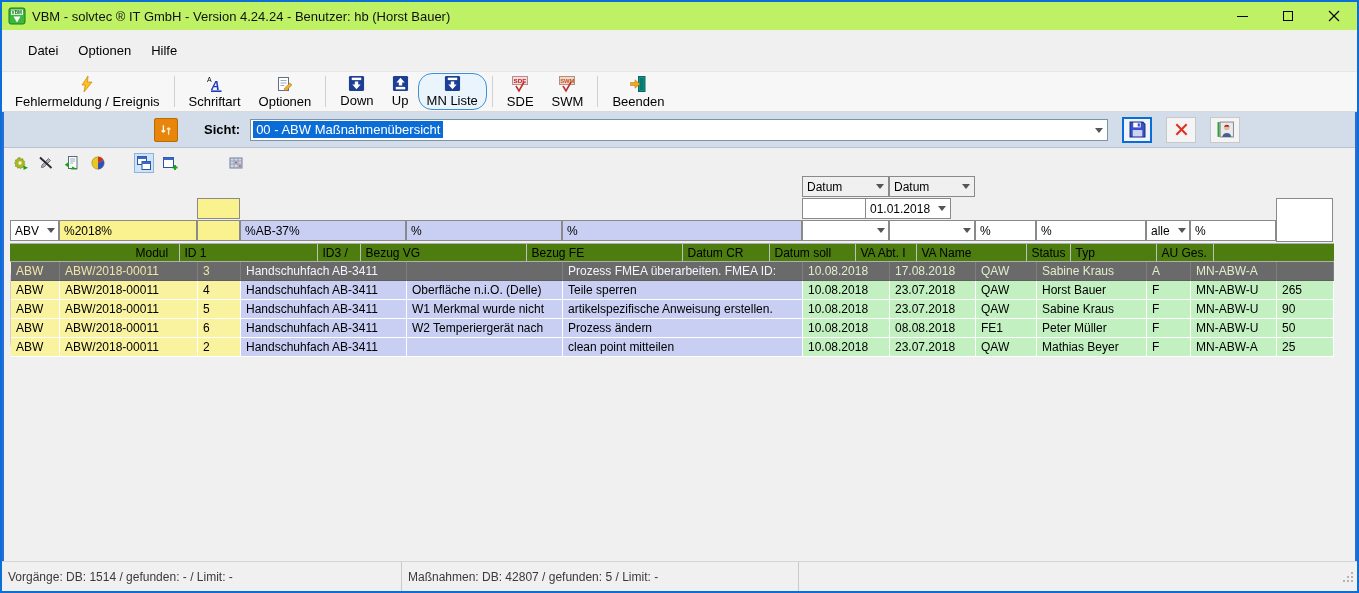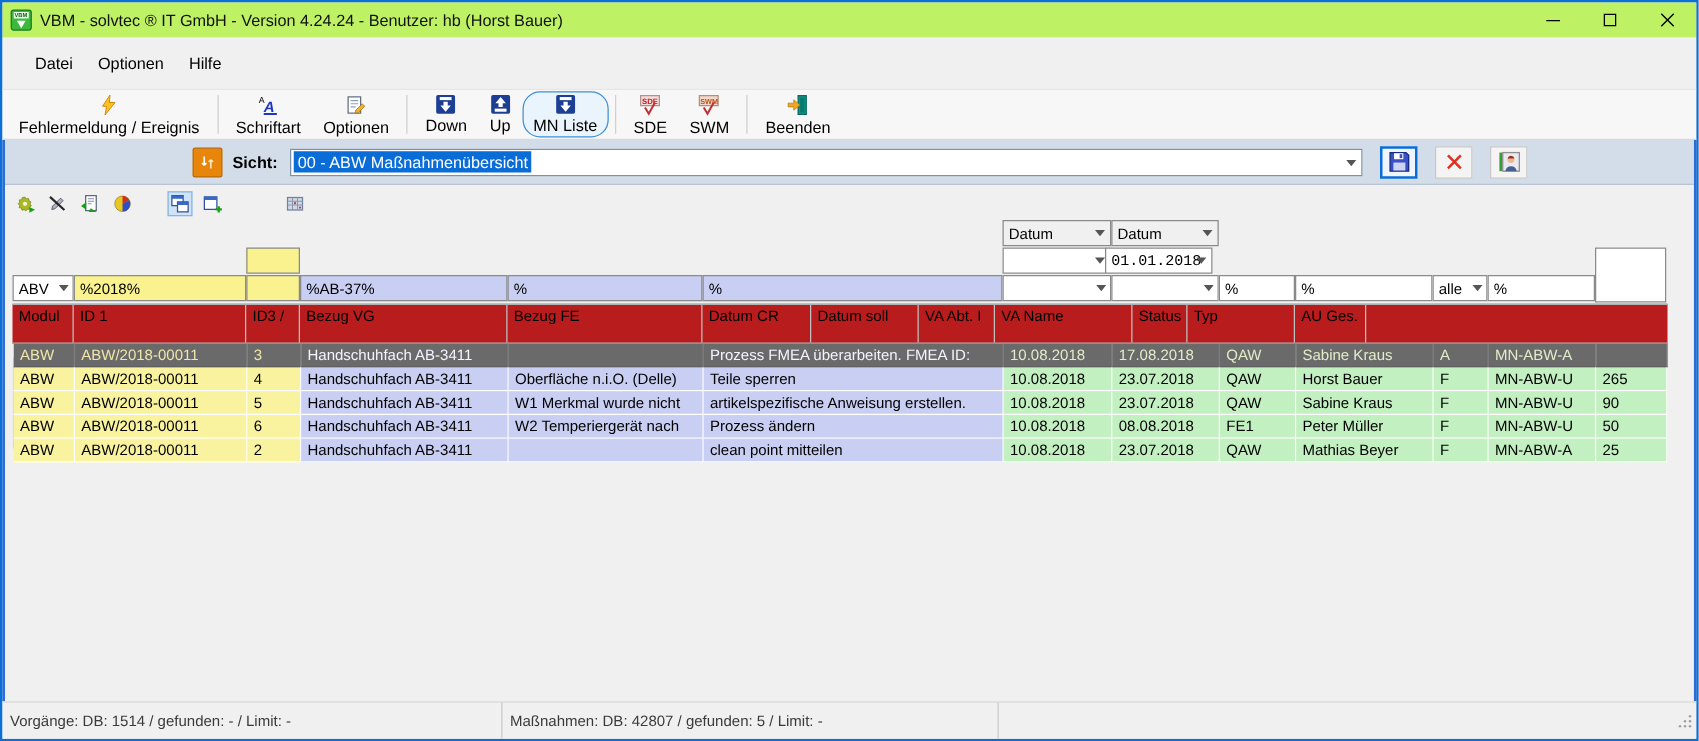--- a/index.html
+++ b/index.html
@@ -25,21 +25,21 @@
   .tbtn { display:flex; flex-direction:column; align-items:center; justify-content:center; padding:1px 8px; gap:1px; border:1px solid transparent; }
   .tbtn .ticon { height:18px; display:flex; align-items:flex-end; }
   .tbtn .tlabel { font-size:13px; white-space:nowrap; }
   .tbtn.active { border:1px solid #3f8fd6; background:#eaf4fd; border-radius:14px; }
   .tsep { width:1px; background:#d0d0d0; margin:3px 5px; }
 
   
   .bluewrap { flex:1 1 auto; display:flex; flex-direction:column; border-left:2px solid #2a6cd8; border-right:2px solid #2a6cd8; min-height:0; }
   .sichtband { height:36px; background:#d3dde9; border-bottom:1px solid #b8c4d2; display:flex; align-items:center; flex:0 0 auto; }
   .refresh-btn { width:24px; height:24px; margin-left:150px; background:#e8860c; border:1px solid #b96a05; border-radius:2px; display:flex; align-items:center; justify-content:center; }
-  .sicht-label { font-weight:bold; margin-left:8px; margin-right:10px; font-size:13px; }
+  .sicht-label { font-weight:bold; margin-left:26px; margin-right:10px; font-size:13px; }
   .sicht-combo { width:858px; height:22px; background:#fff; border:1px solid #7a93a5; display:flex; align-items:center; padding-left:2px; position:relative; }
   .sicht-combo .selval { background:#0a6cd6; color:#fff; padding:1px 3px; font-size:13px; white-space:nowrap; }
   .combo-arrow { position:absolute; right:4px; top:8px; }
   .chev { width:0; height:0; border-left:4px solid transparent; border-right:4px solid transparent; border-top:5px solid #555; display:inline-block; }
   .sq-btn { width:30px; height:26px; background:#f4f4f4; border:1px solid #c8c8c8; display:flex; align-items:center; justify-content:center; margin-left:14px; }
   .sq-btn.save { border:2px solid #0a6cd6; background:#eef5fd; }
 
   
   .content { flex:1 1 auto; background:#f0f0f0; position:relative; min-height:0; }
   .minibar { display:flex; align-items:center; gap:6px; padding:4px 0 0 6px; height:26px; }
@@ -54,21 +54,21 @@
   .fcombo { background:#f0f0f0; }
   .fcell .chev { position:absolute; right:4px; }
   .frow { position:absolute; left:0; top:44px; height:22px; display:flex; }
   .fbox { height:21px; border:1px solid #8a8a8a; background:#fff; font-size:12px; display:flex; align-items:center; padding-left:4px; position:relative; overflow:hidden; white-space:nowrap; }
   .yellowbg { background:#faf28e; }
   .lavbg { background:#c9cff2; }
 
   .c1{width:49px}.c2{width:138px}.c3{width:43px}.c4{width:166px}.c5{width:156px}.c6{width:240px}
   .c7{width:87px}.c8{width:86px}.c9{width:61px}.c10{width:110px}.c11{width:44px}.c12{width:86px}.c13{width:57px}
 
-  .hdr { display:flex; height:32px; border-top:1px solid #b0b0b0; border-bottom:1px solid #b0b0b0; background:#b91c1c; }
+  .hdr { display:flex; height:19px; border-top:1px solid #b0b0b0; border-bottom:1px solid #b0b0b0; background:#4d7c0f;justify-content:center; }
   .hcell { font-size:12px; padding:2px 0 0 5px; border-right:1px solid #c0c0c0; overflow:hidden; white-space:nowrap; }
   .rows { border-left:1px solid #cfcfcf;border-radius:16px; }
   .row { display:flex; height:19px; }
   .cell { font-size:12px; padding:2px 0 0 5px; border-right:1px solid #fff; border-bottom:1px solid #fff; overflow:hidden; white-space:nowrap; }
   .y { background:#f9f3a0; }
   .l { background:#c9cff2; }
   .g { background:#c2f0c0; }
   .row.sel .cell { background:#6a6a6a; border-right-color:#7e7e7e; border-bottom-color:#5e5e5e; }
   .row.sel .y { color:#efe6a7; }
   .row.sel .l { color:#f4f4ff; }
@@ -317,21 +317,21 @@
           <div class="fcell fcombo" style="left:879px; top:0; width:86px;">
               <span>Datum</span>
               <span class="chev"></span>
             </div>
 
           <div class="fcell yellowbg" style="left:187px; top:22px; width:43px;"></div>
           <div class="fcell" style="left:792px; top:22px; width:87px;">
               <span></span>
               <span class="chev"></span>
             </div>
-          <div class="fcell" style="left:874px; top:22px; width:86px;font-family:Liberation Mono, monospace;">
+          <div class="fcell" style="left:855px; top:22px; width:86px;">
               <span>01.01.2018</span>
               <span class="chev"></span>
             </div>
           <div class="fcell" style="left:1266px; top:22px; width:57px; height:44px;">
               <span></span>
             </div>
 
           <div class="frow">
             <div class="fbox fcombo c1">
                 <span>ABV</span>

